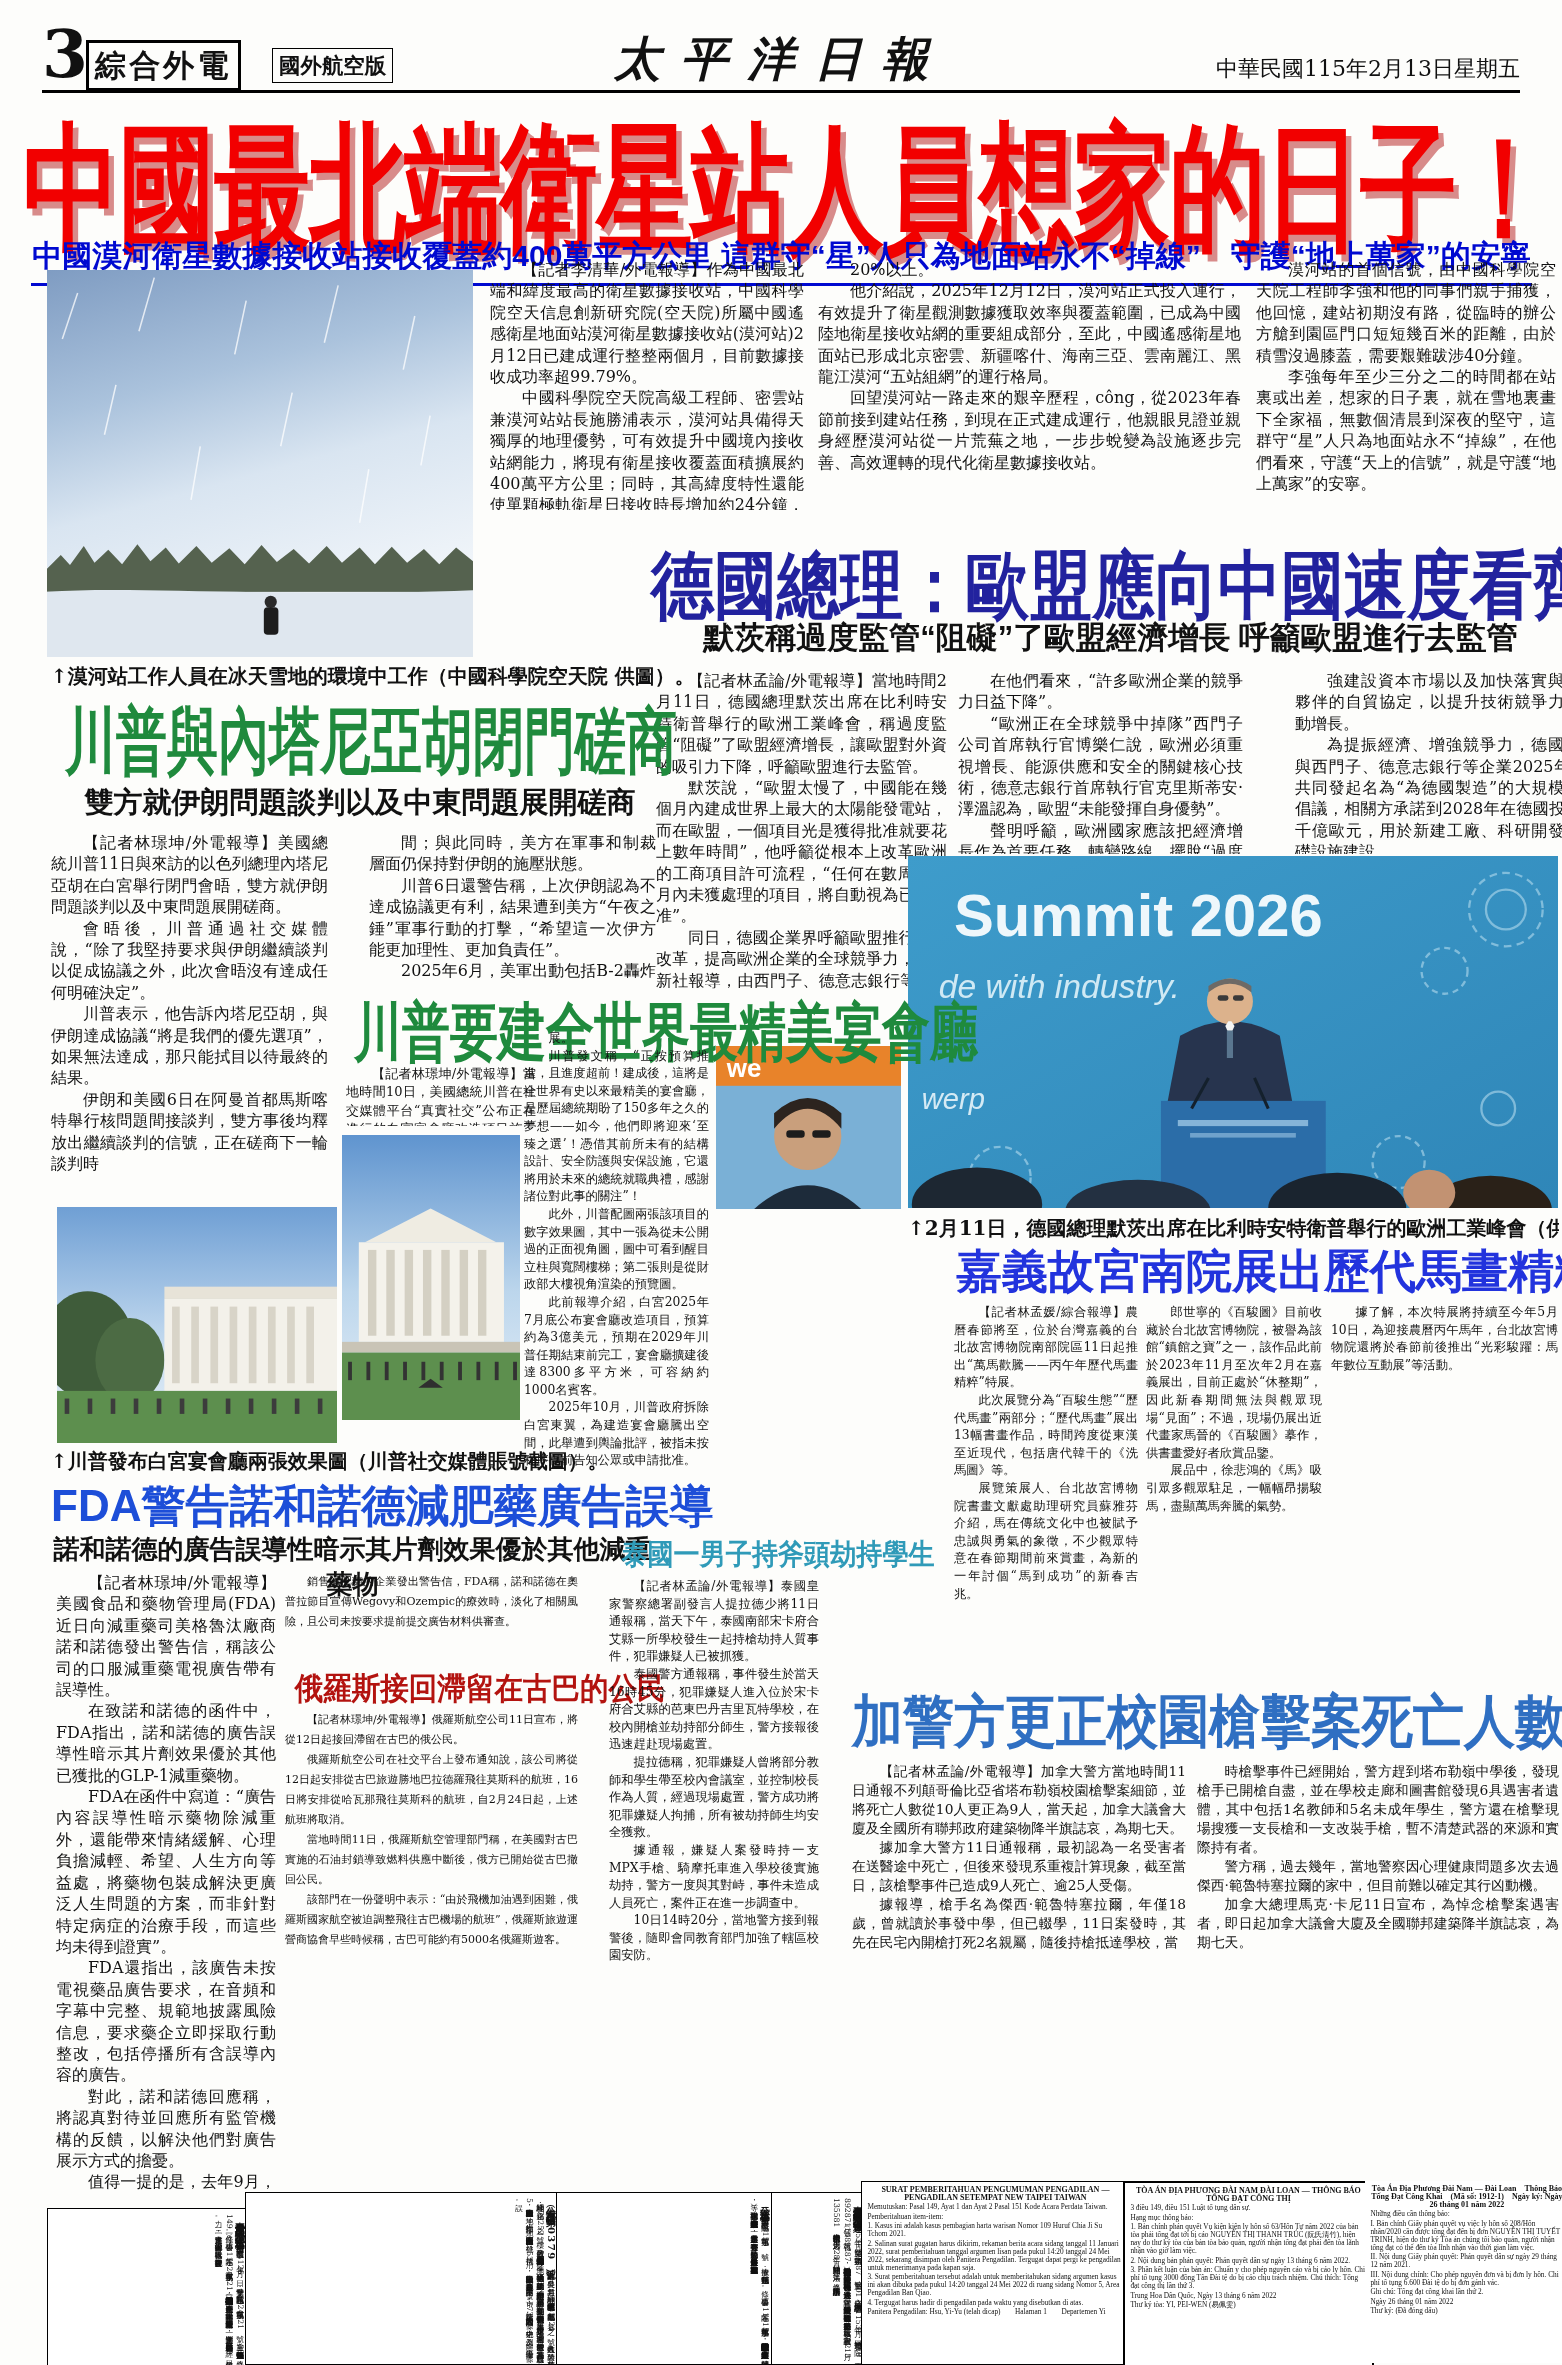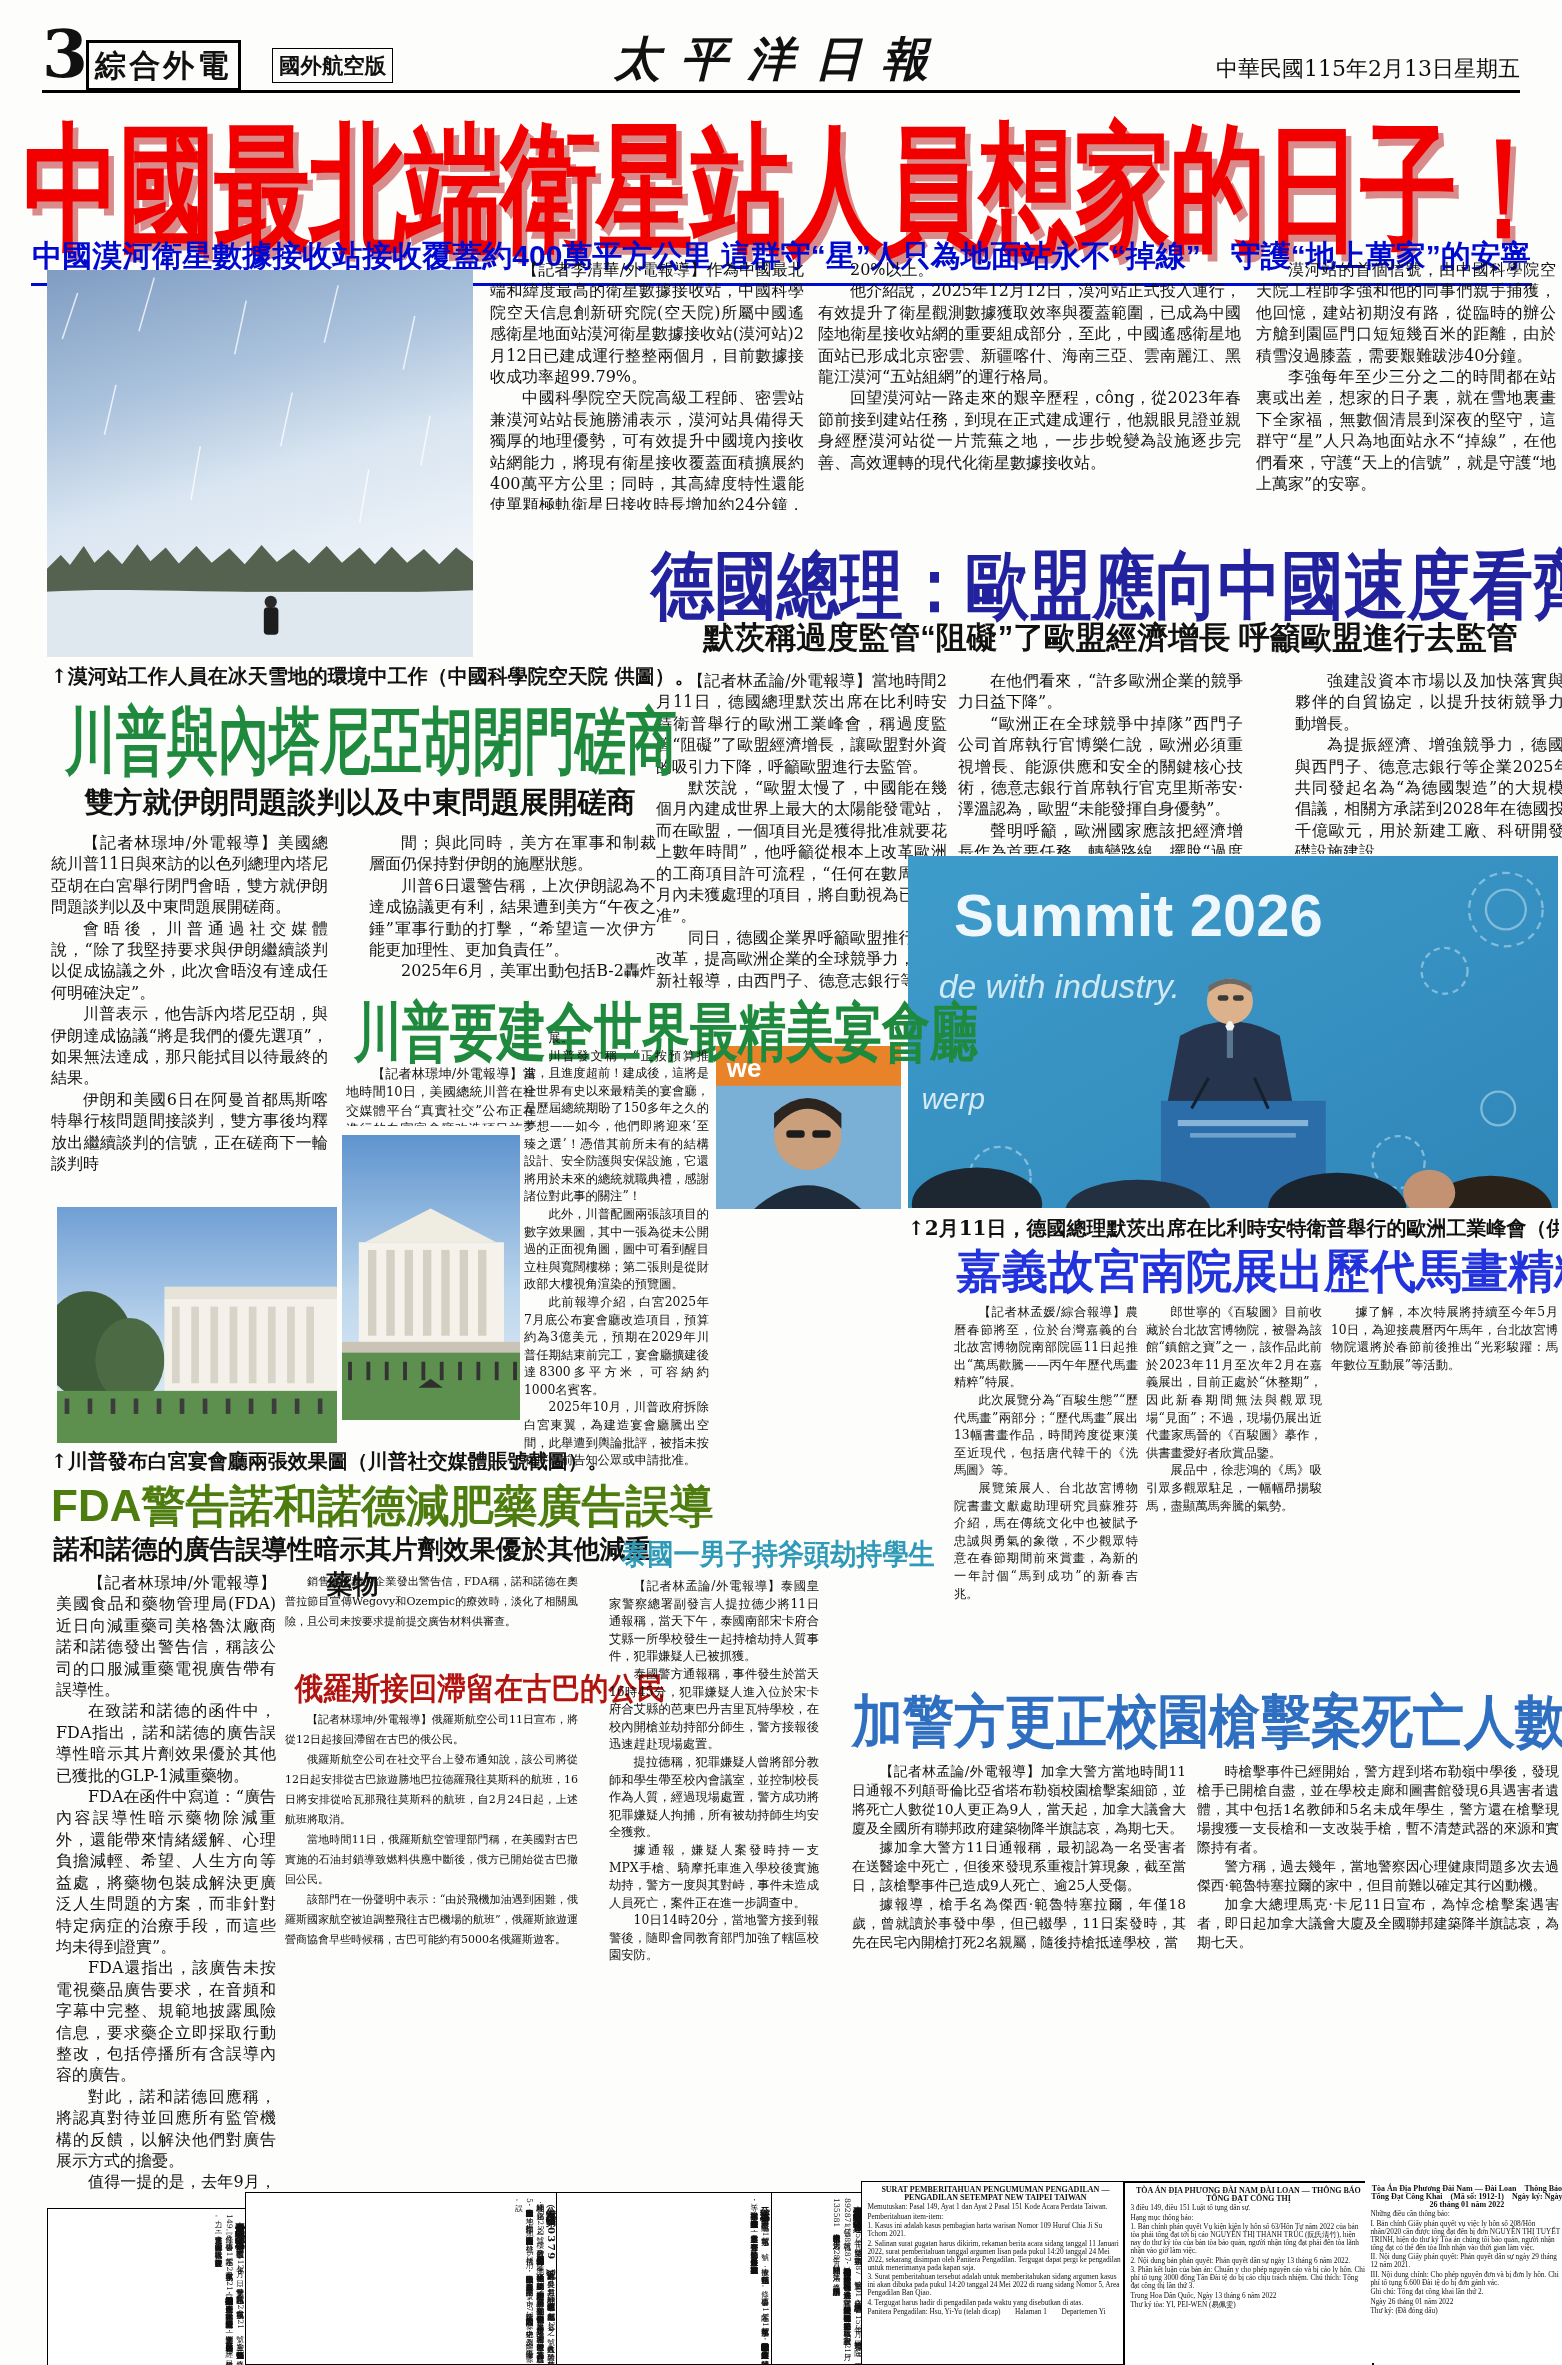--- a/index.html
+++ b/index.html
@@ -19,21 +19,21 @@
   .mainhl{left:23px;top:98px;width:1517px;text-align:center;color:#f20000;
           font-size:97px;transform:scaleY(1.42);transform-origin:center top;
           text-shadow:5.4px 5.4px 0 rgba(170,0,0,.45);letter-spacing:-1.5px;}
   .deck{left:31px;top:236px;width:1501px;text-align:center;color:#0009d0;font-weight:900;
         font-size:30px;border-bottom:3.1px solid #0009d0;padding-bottom:6.1px;font-family:"Liberation Sans",sans-serif;}
   .gerhl{left:651px;top:535px;width:908px;text-align:center;color:#22229e;font-size:63px;transform:scaleY(1.18);transform-origin:center top;}
   .gerdeck{left:689px;top:617px;width:843px;text-align:center;font-size:31px;font-weight:900;font-family:"Liberation Sans",sans-serif;}
   .netahl{left:65px;top:694px;width:590px;text-align:center;color:#1f8a3d;font-size:51px;transform:scaleY(1.42);transform-origin:center top;}
   .netadeck{left:65px;top:783px;width:590px;text-align:center;font-size:29px;font-weight:900;font-family:"Liberation Sans",sans-serif;}
   .banqhl{left:346px;top:991px;width:640px;text-align:center;color:#1f8a3d;font-size:48px;transform:scaleY(1.32);transform-origin:center top;}
-  .fdahl{left:51px;top:1477px;width:607px;text-align:center;color:#4d7c0f;font-size:44px;}
+  .fdahl{left:51px;top:1477px;width:607px;text-align:center;color:#1d4ed8;font-size:44px;}
   .fdadeck{left:46px;top:1532px;width:613px;text-align:center;font-size:26px;font-weight:900;font-family:Liberation Mono, monospace;}
   .rushl{left:283px;top:1668px;width:294px;text-align:center;color:#b3130f;font-size:31px;transform:scaleX(.92);transform-origin:center;}
   .thaihl{left:607px;top:1535px;width:288px;text-align:center;color:#2f9ab8;font-size:29px;transform:scaleX(.9);transform-origin:center;}
   .chihl{left:956px;top:1241px;width:545px;text-align:center;color:#2233dd;font-size:46px;}
   .canhl{left:852px;top:1684px;width:706px;text-align:center;color:#2f6fc2;font-size:51px;transform:scaleY(1.12);transform-origin:center top;}
   
   .col{position:absolute;overflow:hidden;text-align:justify;}
   .col p{margin:0;text-indent:2em;}
   .b21{font-size:16px;line-height:21.4px;}
   .b19{font-size:11px;line-height:20px;}

